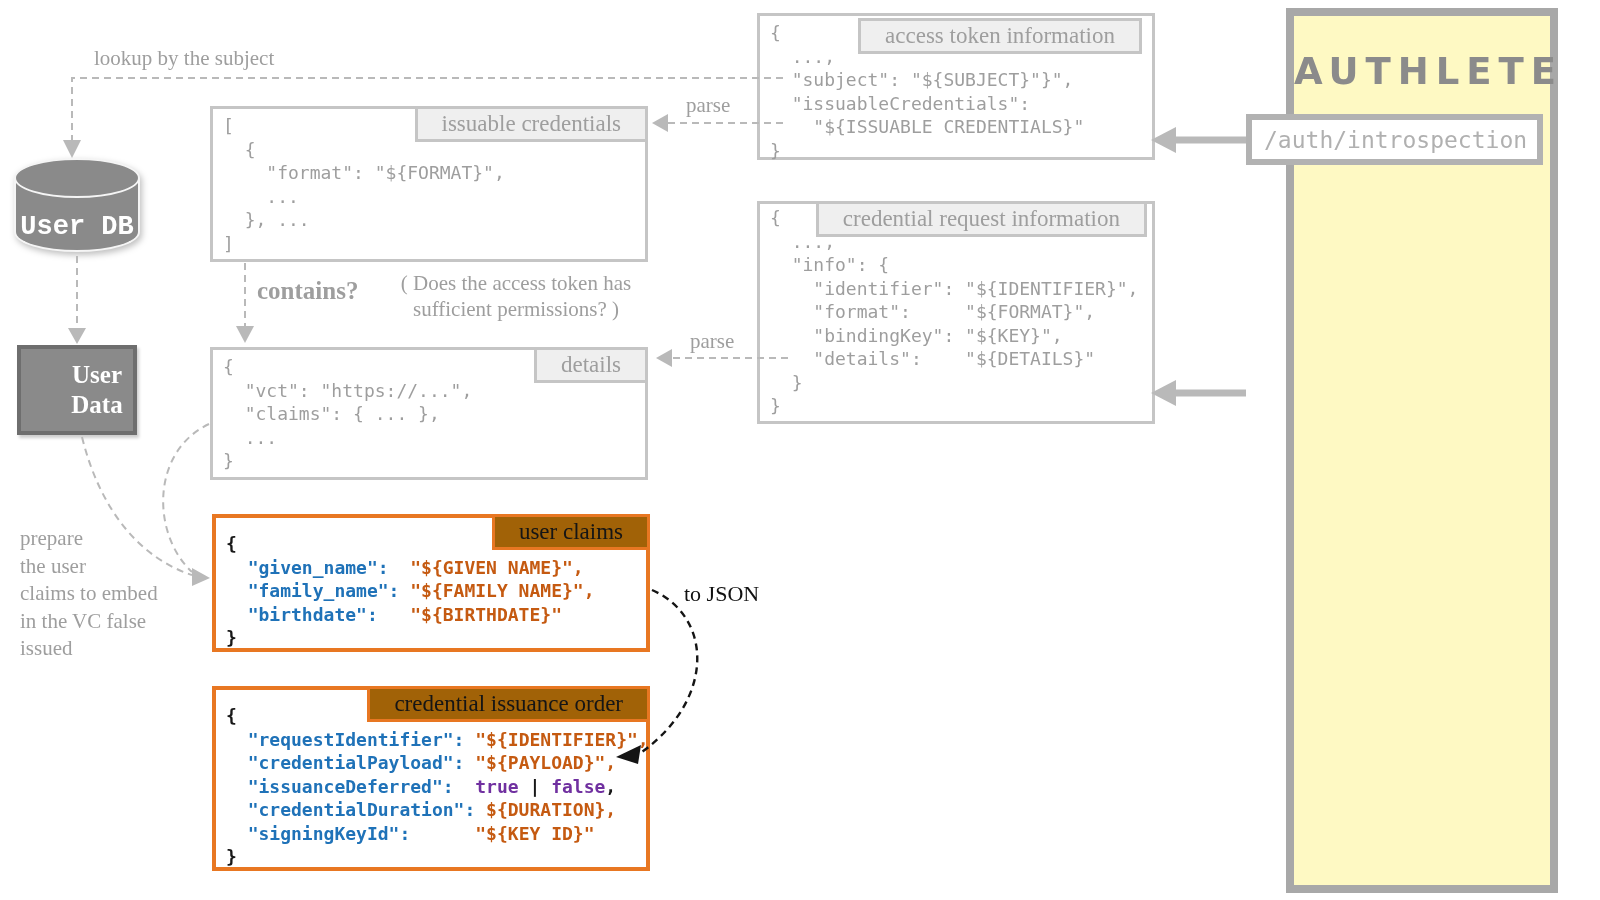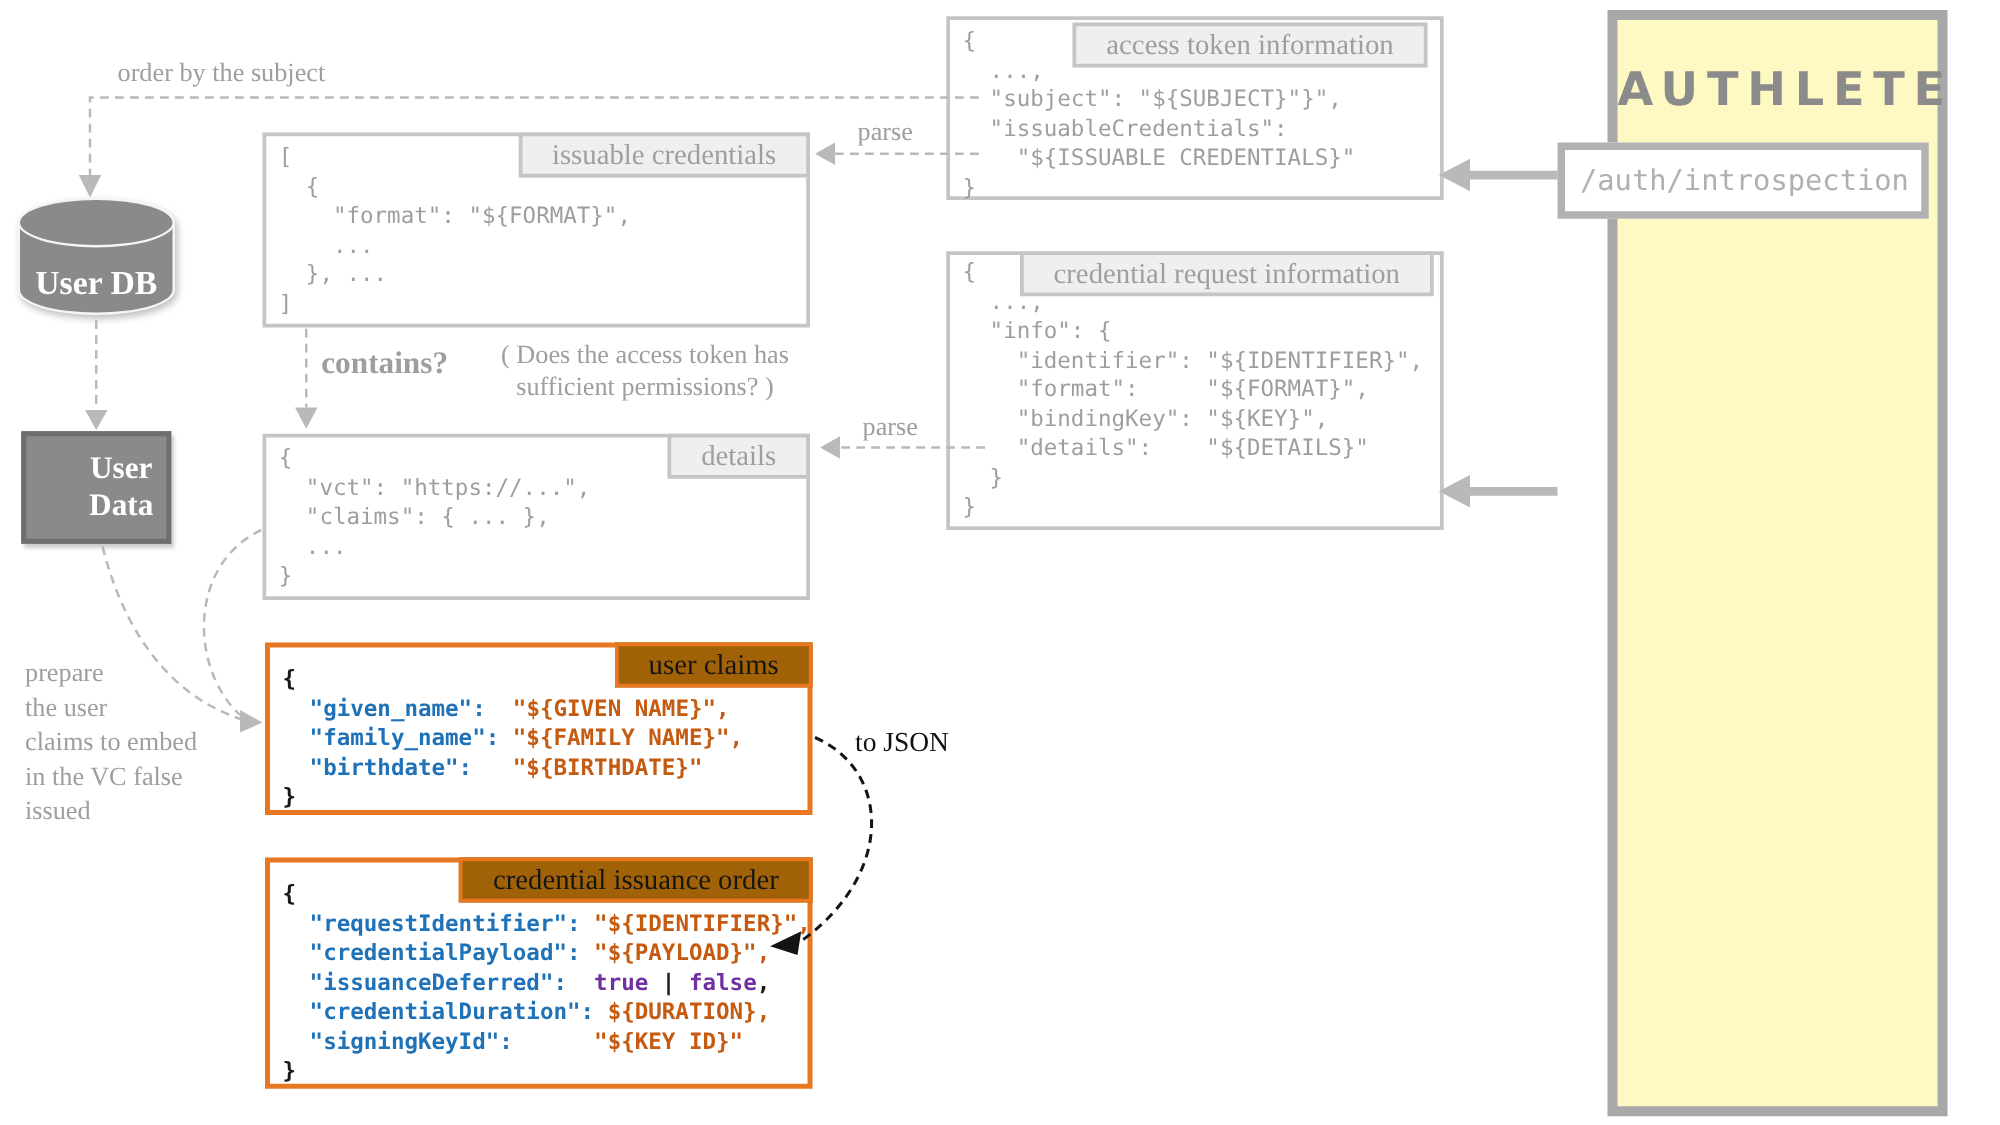--- a/index.html
+++ b/index.html
@@ -32,35 +32,35 @@
 
   
   .cylinder { position:absolute; left:14px; top:158px; width:126px; height:96px;
               filter:drop-shadow(2px 3px 3px rgba(0,0,0,0.25)); }
   .cyl-body { position:absolute; top:20px; left:0; width:126px; height:74px; background:#8a8a8a;
               border:2px solid #f5f5f5; border-top:none; box-sizing:border-box;
               border-radius:0 0 63px 63px / 0 0 20px 20px; }
   .cyl-top  { position:absolute; top:0; left:0; width:126px; height:40px; background:#8a8a8a;
               border:2px solid #f5f5f5; box-sizing:border-box; border-radius:50%; }
   .cyl-text { position:absolute; bottom:12px; width:100%; text-align:center; color:#fff;
-              font-weight:bold; font-size:27px; font-family:Liberation Serif, serif; }
+              font-weight:bold; font-size:27px; font-family:Liberation Mono, monospace; }
 
   .datarect { position:absolute; left:17px; top:345px; width:120px; height:90px; background:#8a8a8a;
               border:4px solid #6e6e6e; box-sizing:border-box; display:flex; align-items:center;
               justify-content:center; color:#fff; font-weight:bold; font-size:25px; line-height:30px;
               text-align:center; white-space:pre-line; font-family:"Liberation Serif", serif;
               box-shadow:2px 3px 3px rgba(0,0,0,0.2);padding-left:40px; }
 
   
   .authlete-panel { position:absolute; left:1286px; top:8px; width:272px; height:885px;
                     background:#fef9c3; border:8px solid #a8a8a8; box-sizing:border-box; }
   .authlete-logo  { margin-top:34px; text-align:center; color:#8b8b8b; font-weight:bold;
                     font-size:37px; letter-spacing:7px; font-family:"DejaVu Sans", sans-serif; }
 
-  .endpoint { position:absolute; width:297px; height:61px; background:#fff; border:6px solid #b2b2b2;
+  .endpoint { position:absolute; width:297px; height:51px; background:#fff; border:6px solid #b2b2b2;
               box-sizing:border-box; display:flex; align-items:center; padding-left:12px;
               font-family:"DejaVu Sans Mono", monospace; font-size:23px; color:#b0b0b0; }
 
   .arrows { position:absolute; left:0; top:0; width:1600px; height:900px; pointer-events:none; }
 </style>
 </head>
 <body>
 
 <div class="stage">
 
@@ -102,21 +102,21 @@
 
   <div class="cylinder">
     <div class="cyl-body"></div>
     <div class="cyl-top"></div>
     <div class="cyl-text">User DB</div>
   </div>
 
   <div class="datarect">User
 Data</div>
 
-  <div class="ann" style="left:94px; top:45px;">order by the subject</div>
+  <div class="ann" style="left:94px; top:45px;">lookup by the subject</div>
   <div class="ann" style="left:686px; top:92px;">parse</div>
   <div class="ann" style="left:690px; top:328px;">parse</div>
   <div class="ann bold" style="left:257px; top:278px;">contains?</div>
   <div class="ann center" style="left:378px; top:270px; width:276px;">( Does the access token has
 sufficient permissions? )</div>
   <div class="ann" style="left:20px; top:525px; line-height:27.5px;">prepare
 the user
 claims to embed
 in the VC false
 issued</div>

